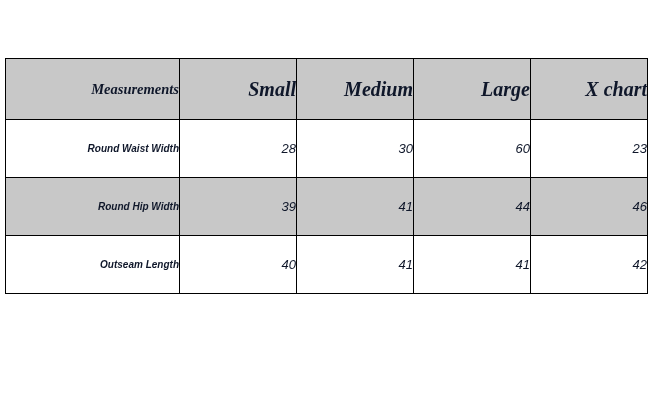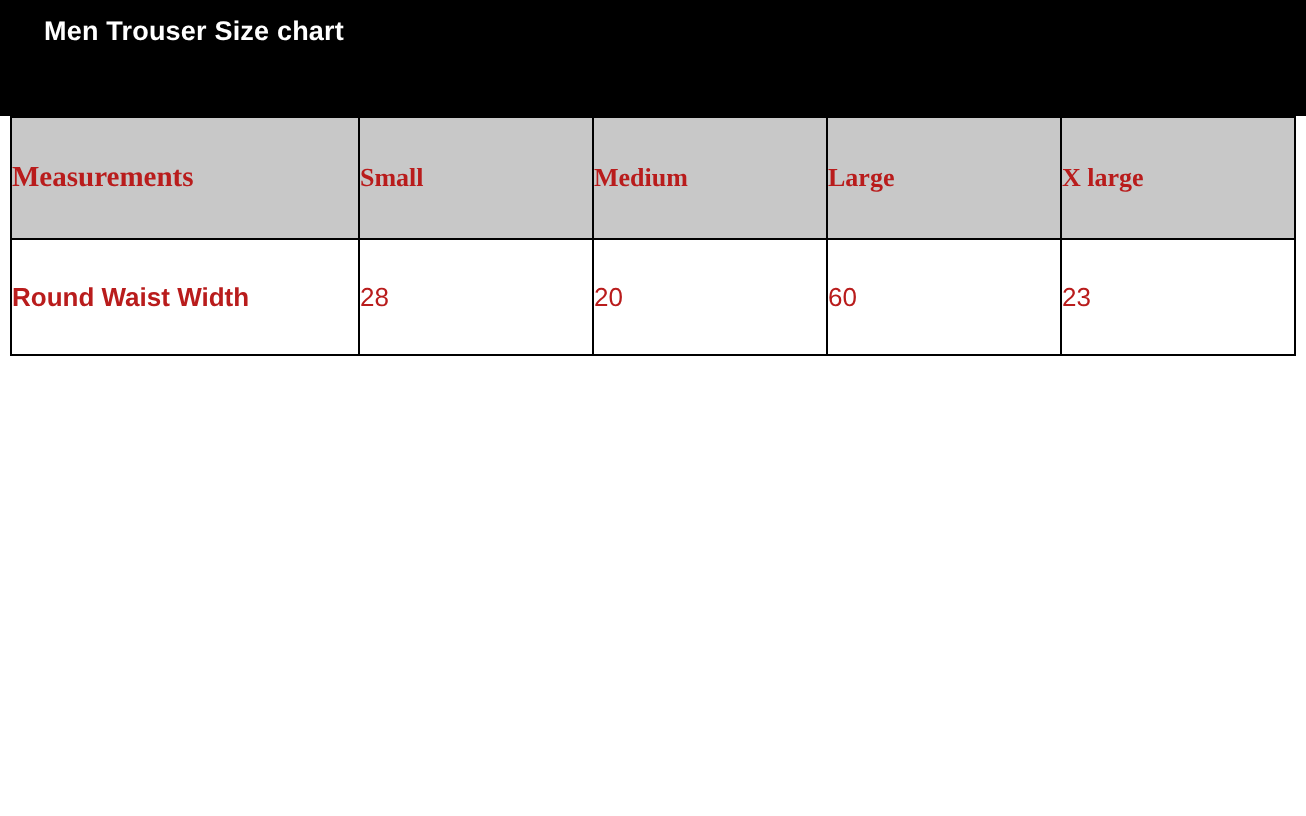--- a/index.html
+++ b/index.html
@@ -41,93 +41,105 @@
   table.size-chart {
     position: absolute;
     left: 5px;
     top: 58px;
     border-collapse: collapse;
     width: 643px;
     table-layout: fixed;
   }
   table.size-chart td {
     border: 1px solid #000000;
-    text-align: left;
+    text-align: right;
     vertical-align: middle;
     font-size: 13px;
-    color: #b91c1c;
+    color: #0f172a;
     padding: 0;
+    font-style: italic;
   }
   col.c-measure { width: 174px; }
   col.c-size { width: 117px; }
 
   tr.header-row td {
     height: 60px;
     font-weight: bold;
     font-family: "Liberation Serif", serif;
-    font-size: 13px;
+    font-size: 20px;
     background: #c8c8c8;
   }
   tr.header-row td.measure-head {
     font-family: "Liberation Serif", serif;
     font-size: 14.5px;
     font-weight: bold;
   }
   tr.data-row td {
     height: 57px;
   }
   tr.data-row td.row-label {
     font-weight: bold;
-    font-size: 13px;
+    font-size: 10px;
     font-family: "Liberation Sans", sans-serif;
   }
   tr.data-row td.value {
     font-size: 13px;
     font-family: "Liberation Sans", sans-serif;
   }
   tr.shaded td {
     background: #c8c8c8;
   }
   tr.plain td {
     background: #ffffff;
   }
 </style>
 </head>
 <body>
 
 <div class="sheet">
 
-  <div class="title-bar">
-    <div class="title-text">Men Trouser Size chart</div>
-  </div>
 
   <table class="size-chart">
     <colgroup>
       <col class="c-measure">
       <col class="c-size">
       <col class="c-size">
       <col class="c-size">
       <col class="c-size">
     </colgroup>
     <tbody>
       <tr class="header-row">
         <td class="measure-head">Measurements</td>
         <td>Small</td>
         <td>Medium</td>
         <td>Large</td>
-        <td>X large</td>
+        <td>X chart</td>
       </tr>
 
       <tr class="data-row plain">
         <td class="row-label">Round Waist Width</td>
         <td class="value">28</td>
-        <td class="value">20</td>
+        <td class="value">30</td>
         <td class="value">60</td>
         <td class="value">23</td>
       </tr>
 
+      <tr class="data-row shaded">
+        <td class="row-label">Round Hip Width</td>
+        <td class="value">39</td>
+        <td class="value">41</td>
+        <td class="value">44</td>
+        <td class="value">46</td>
+      </tr>
 
 
 
+      <tr class="data-row plain">
+        <td class="row-label">Outseam Length</td>
+        <td class="value">40</td>
+        <td class="value">41</td>
+        <td class="value">41</td>
+        <td class="value">42</td>
+      </tr>
     </tbody>
   </table>
 
 </div>
 
 </body></html>

